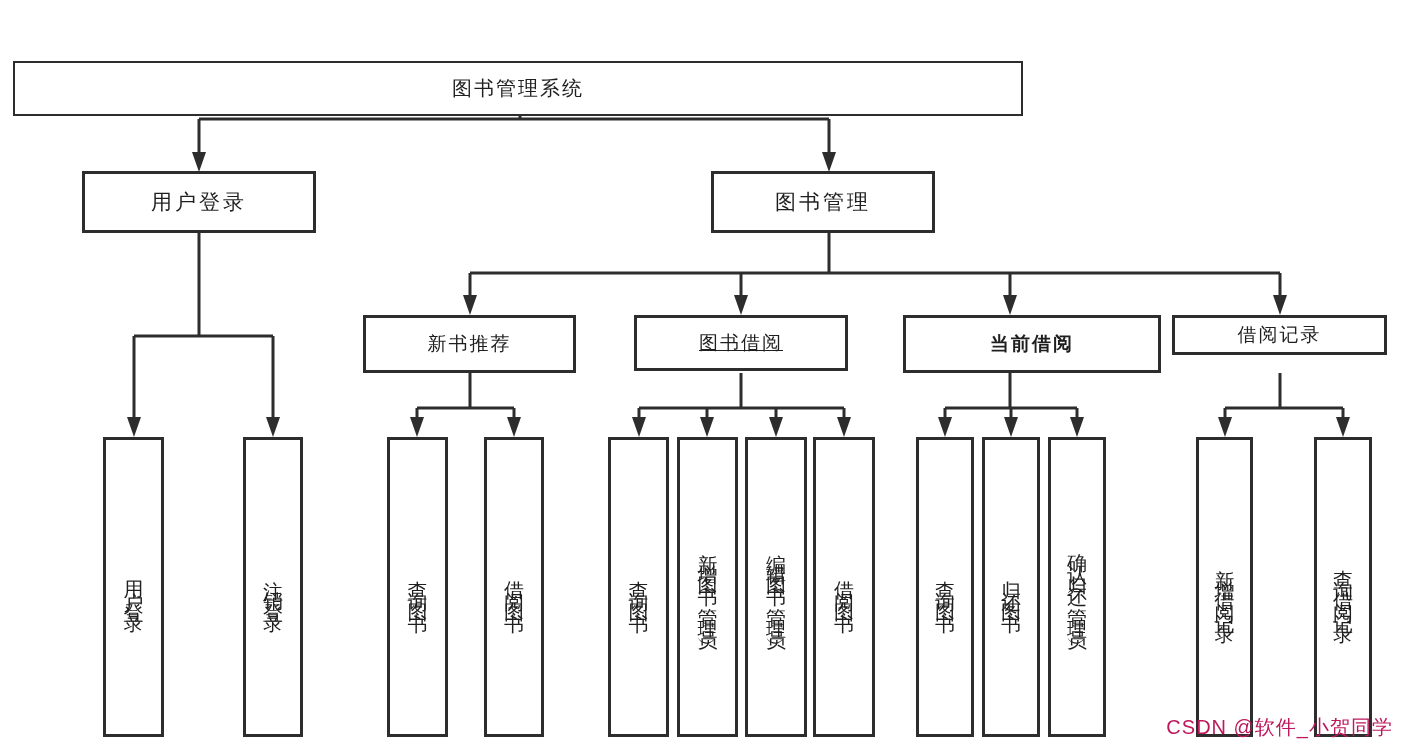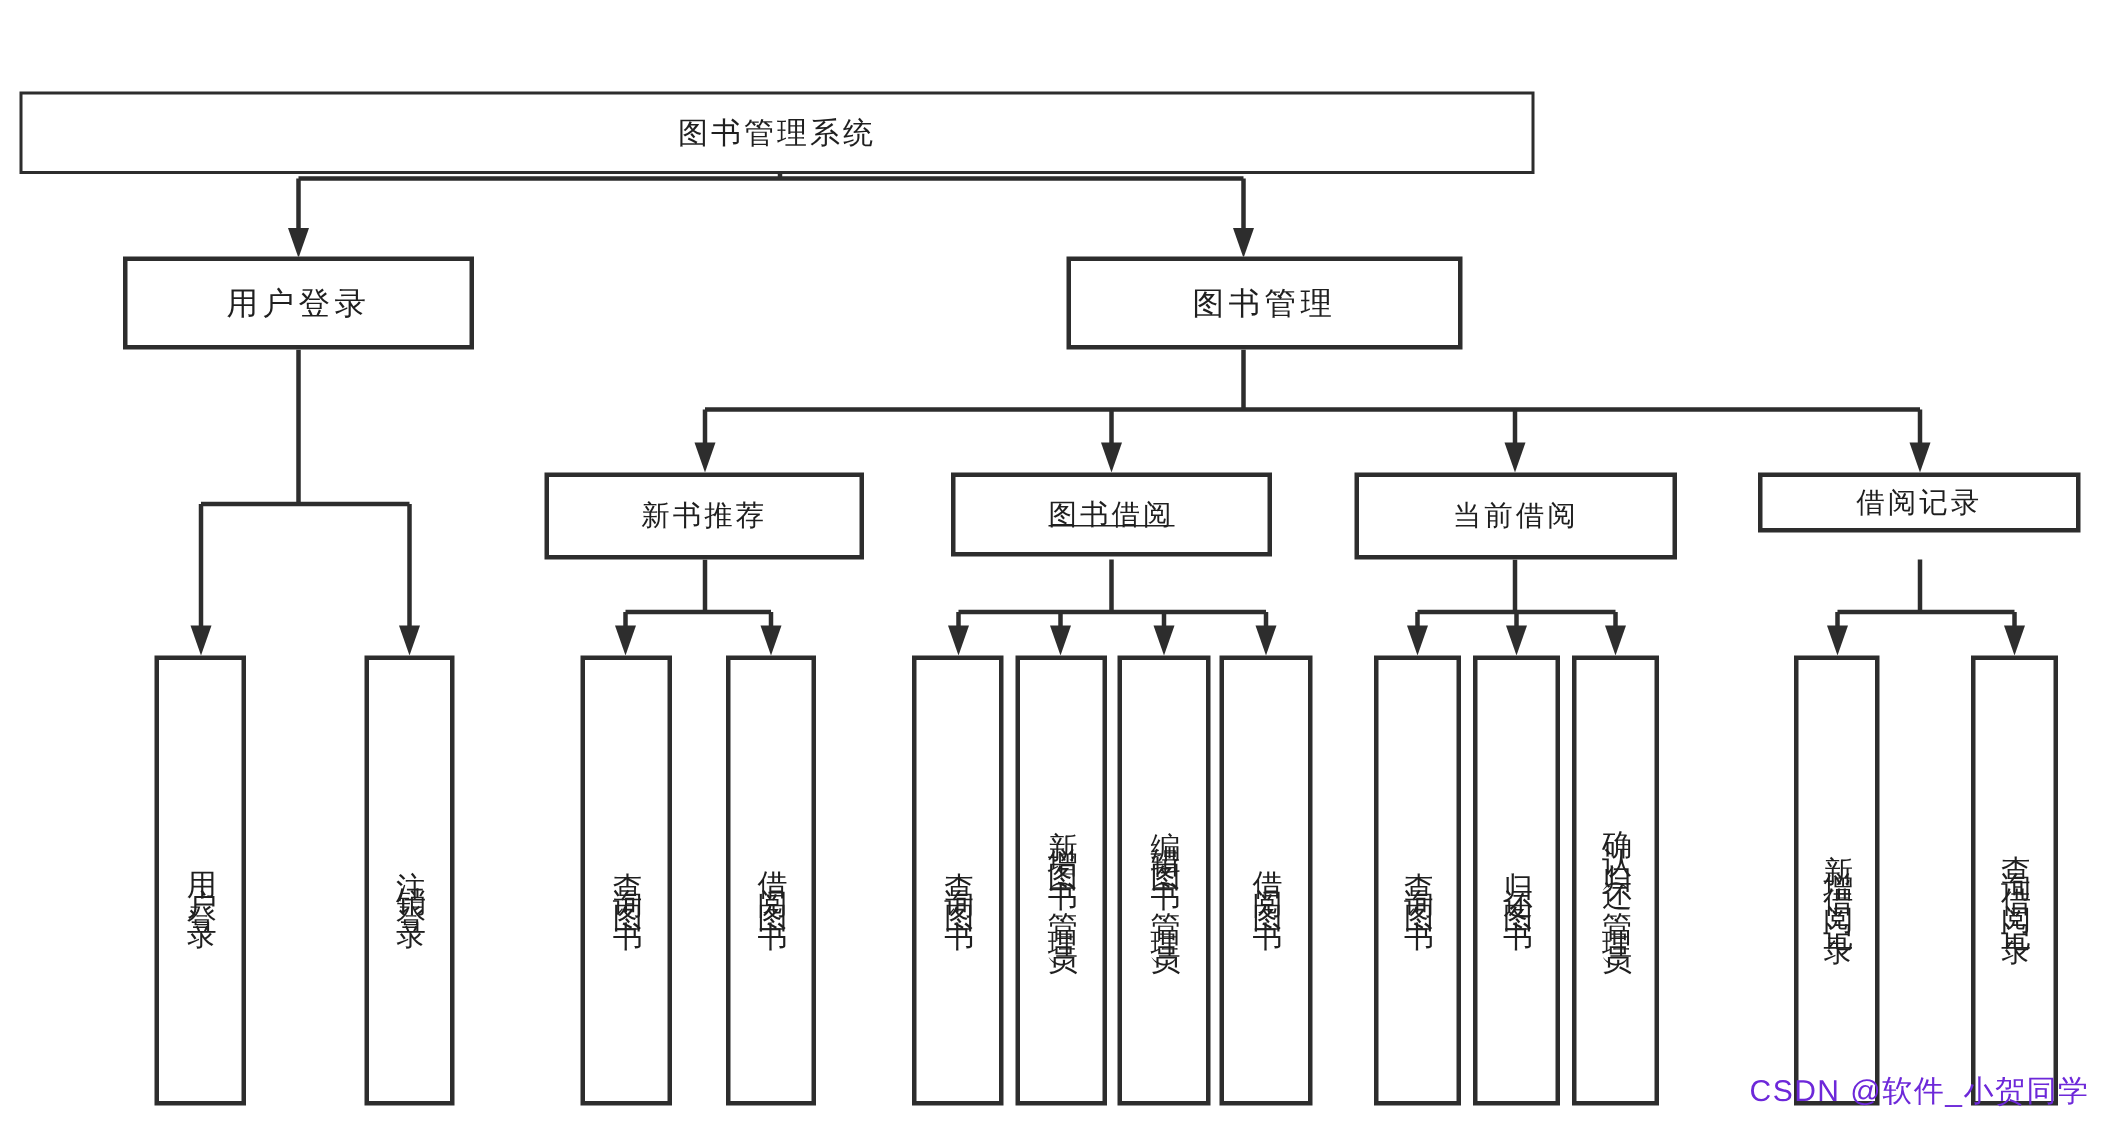--- a/index.html
+++ b/index.html
@@ -32,21 +32,21 @@
     letter-spacing:11px;
     line-height:1.15;
     white-space:nowrap;
   }
   .watermark{
     position:absolute;
     right:12px;
     bottom:6px;
     font-size:20px;
     letter-spacing:1px;
-    color:#6d28d9;
+    color:#be185d;
     z-index:5;
     white-space:nowrap;
   }
 </style>
 </head>
 <body>
 
 <div id="stage">
 
   <svg id="wires" viewBox="0 0 1405 747">
@@ -123,25 +123,25 @@
         <polygon points="1225,437 1218,417 1232,417" stroke="none"></polygon>
         <line x1="1343" y1="408" x2="1343" y2="421"></line>
         <polygon points="1343,437 1336,417 1350,417" stroke="none"></polygon>
       </g>
     </g>
   </svg>
 
   <div class="node root" style="left:13px;top:13px;width:1010px;height:55px;">图书管理系统</div>
 
   <div class="node lvl2" style="left:82px;top:171px;width:234px;height:62px;">用户登录</div>
-  <div class="node lvl2" style="left:711px;top:171px;width:264px;height:62px;">图书管理</div>
+  <div class="node lvl2" style="left:711px;top:171px;width:224px;height:62px;">图书管理</div>
 
   <div class="node lvl3" style="left:363px;top:315px;width:213px;height:58px;">新书推荐</div>
   <div class="node lvl3" style="left:634px;top:315px;width:214px;height:56px;text-decoration:underline;">图书借阅</div>
-  <div class="node lvl3" style="left:903px;top:315px;width:215px;height:58px;">当前借阅</div>
+  <div class="node lvl3" style="left:903px;top:315px;width:258px;height:58px;font-weight:bold;">当前借阅</div>
   <div class="node lvl3" style="left:1172px;top:315px;width:215px;height:40px;">借阅记录</div>
 
   <div class="node leaf" style="left:103px;top:437px;width:61px;height:300px;">
     <span class="vlabel">用户登录</span>
   </div>
   <div class="node leaf" style="left:243px;top:437px;width:60px;height:300px;">
     <span class="vlabel">注销登录</span>
   </div>
 
   <div class="node leaf" style="left:387px;top:437px;width:61px;height:300px;">

